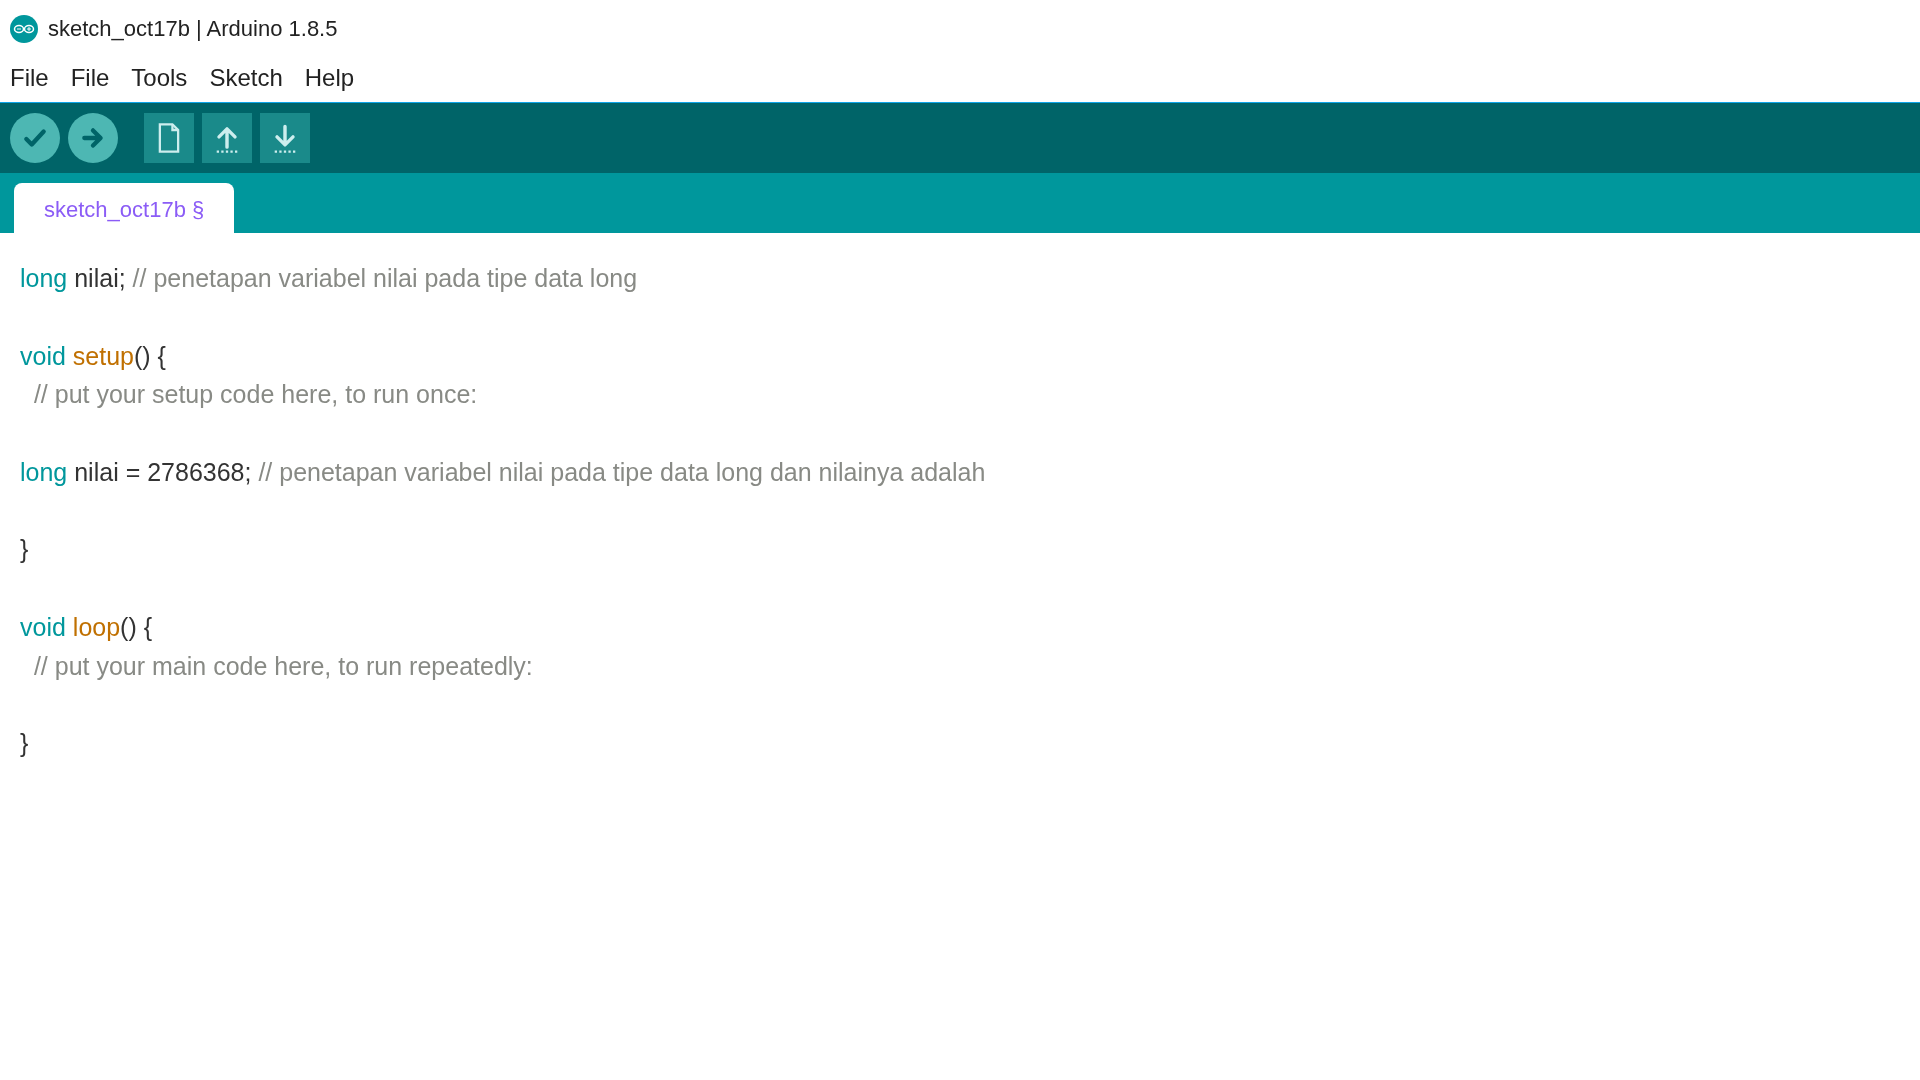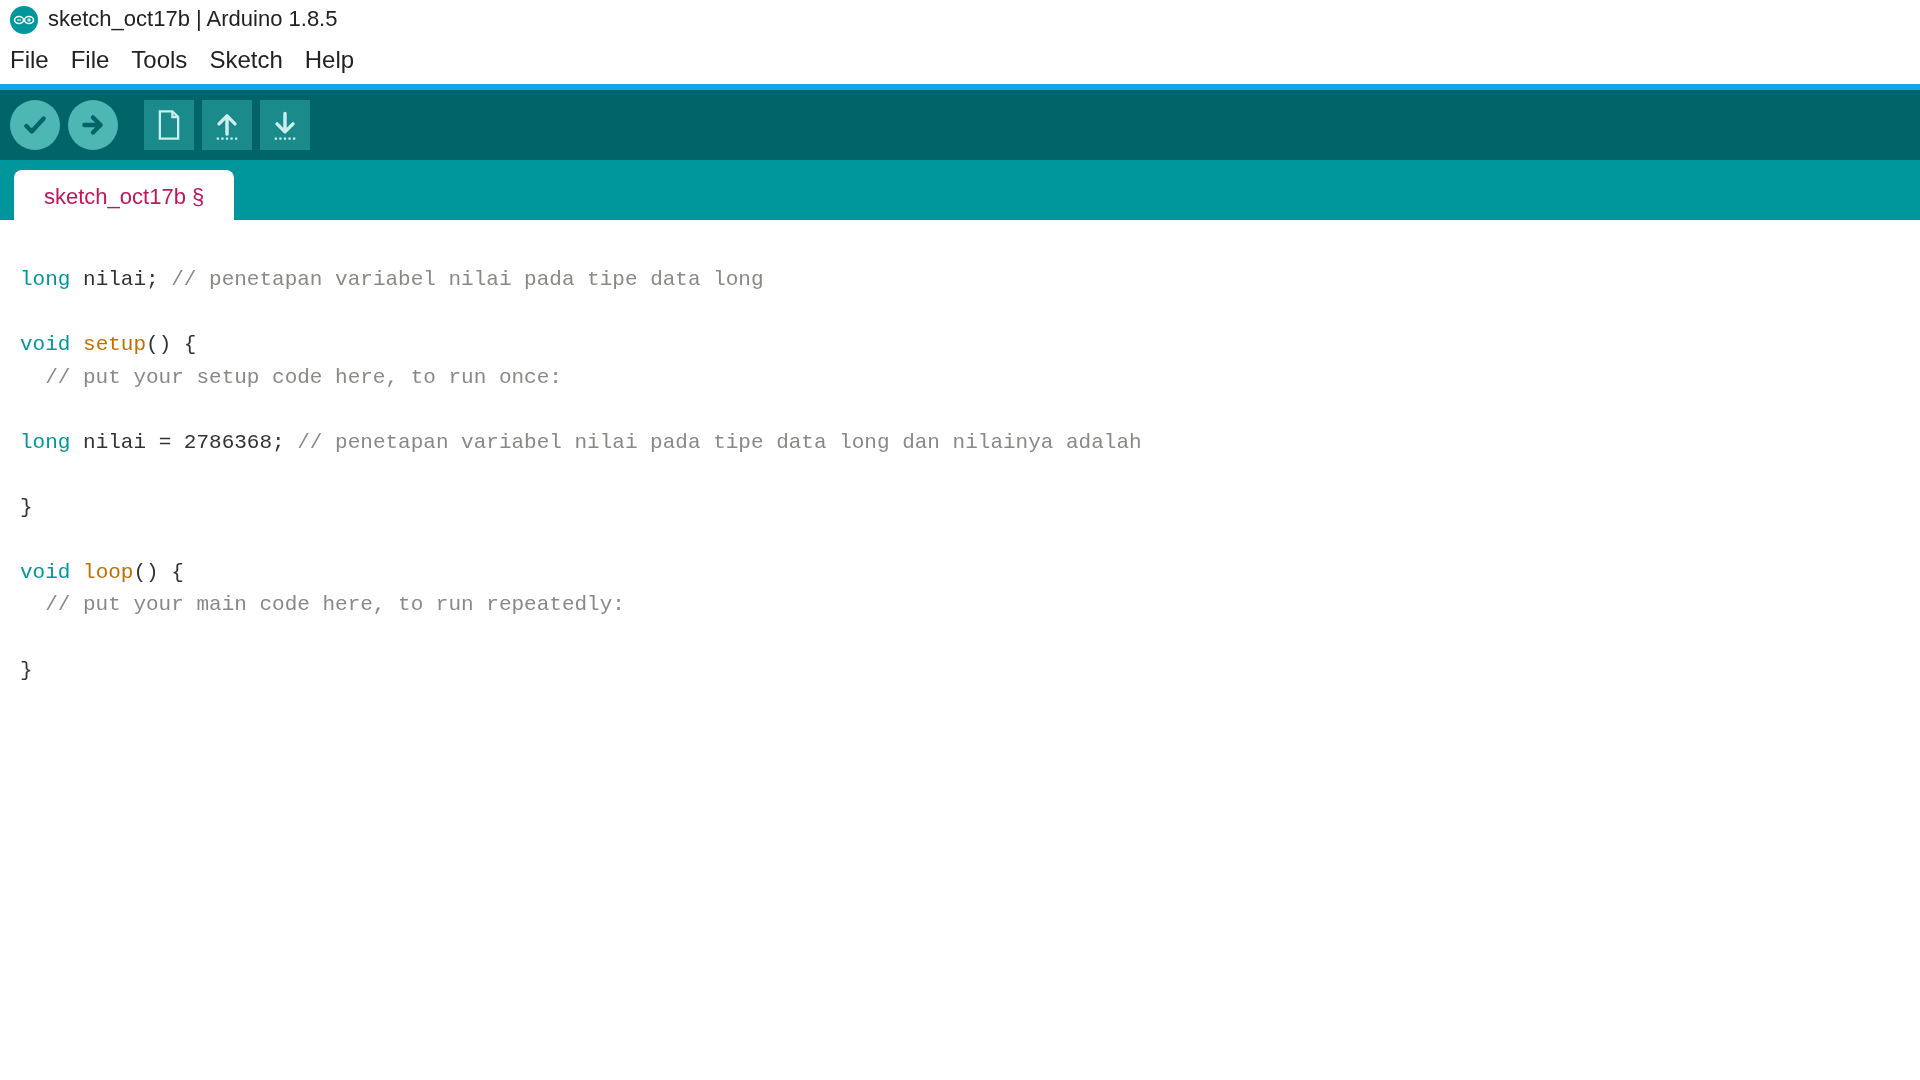--- a/index.html
+++ b/index.html
@@ -5,22 +5,22 @@
   * { margin: 0; padding: 0; box-sizing: border-box; }
   body {
     font-family: "Segoe UI", Tahoma, sans-serif;
     background: #fff;
     width: 1920px;
     height: 1080px;
     overflow: hidden;
   }
   .titlebar {
     display: flex;
-    align-items: flex-start;
-    padding: 6px 10px;
+    align-items: center;
+    padding: 15px 10px;
     gap: 10px;
     background: #fff;
   }
   .app-logo {
     width: 28px; height: 28px;
     border-radius: 50%;
     background: #00979c;
     display: flex;
     align-items: center;
     justify-content: center;
@@ -29,21 +29,21 @@
   .title-text {
     font-size: 22px;
     color: #222;
   }
   .menubar {
     display: flex;
     gap: 22px;
     padding: 6px 10px 10px 10px;
     font-size: 24px;
     color: #222;
-    border-bottom: 6px solid #0ea5e9;
+    border-bottom: 1px solid #0ea5e9;
   }
   .menubar span { cursor: pointer; }
   .toolbar {
     background: #006468;
     height: 70px;
     display: flex;
     align-items: center;
     padding: 0 10px;
     gap: 8px;
   }
@@ -69,27 +69,27 @@
     display: flex;
     align-items: flex-end;
     padding-left: 14px;
   }
   .tab {
     background: #fff;
     border-top-left-radius: 8px;
     border-top-right-radius: 8px;
     padding: 14px 30px 10px 30px;
     font-size: 22px;
-    color: #be185d;
+    color: #8b5cf6;
     cursor: pointer;
   }
   .editor {
-    padding: 44px 20px;
-    font-family: Liberation Mono, monospace;
-    font-size: 21px;
+    padding: 26px 20px;
+    font-family: Liberation Sans, sans-serif;
+    font-size: 25px;
     line-height: 1.55;
     color: #333;
     white-space: pre;
   }
   .kw { color: #00979c; }    
   .fn { color: #c07000; }    
   .cm { color: #888a85; }    
 </style>
 </head>
 <body>

